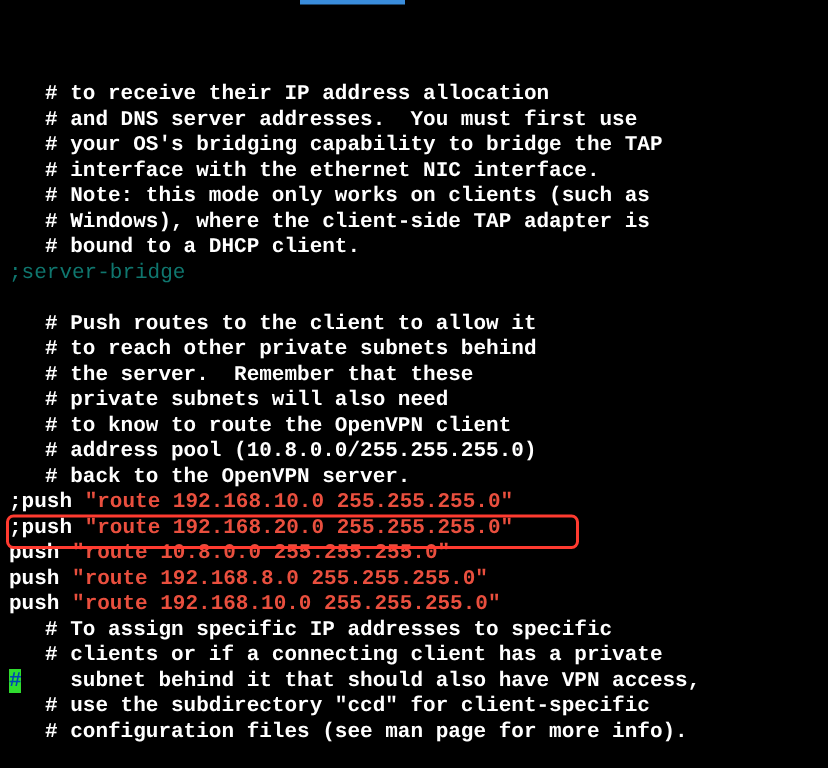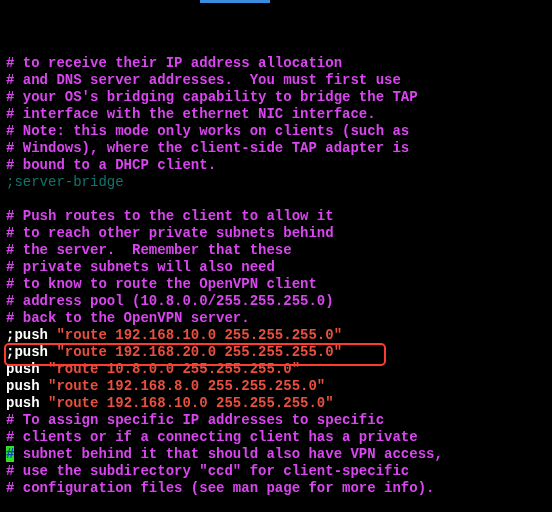--- a/index.html
+++ b/index.html
@@ -20,21 +20,21 @@
     position: relative;
   }
   .top-border {
     position: absolute;
     top: 0;
     left: 200px;
     width: 70px;
     height: 3px;
     background: #3a8ddc;
   }
-  .c-comment { color: #d946ef; font-weight: bold; }
+  .c-comment { color: #ffffff; font-weight: bold; margin-left: 24px; }
   .c-white   { color: #0f766e; font-weight: normal; }
   .c-bwhite  { color: #ffffff; font-weight: bold; text-align: right; }
   .c-string  { color: #e94f3e; font-weight: bold; }
   .c-hlgreen {
     background: #2fdc2f;
     color: #0047b3;
     font-weight: bold;
   }
   .line { display: block; min-height: 17px; }
   .highlight-box {

